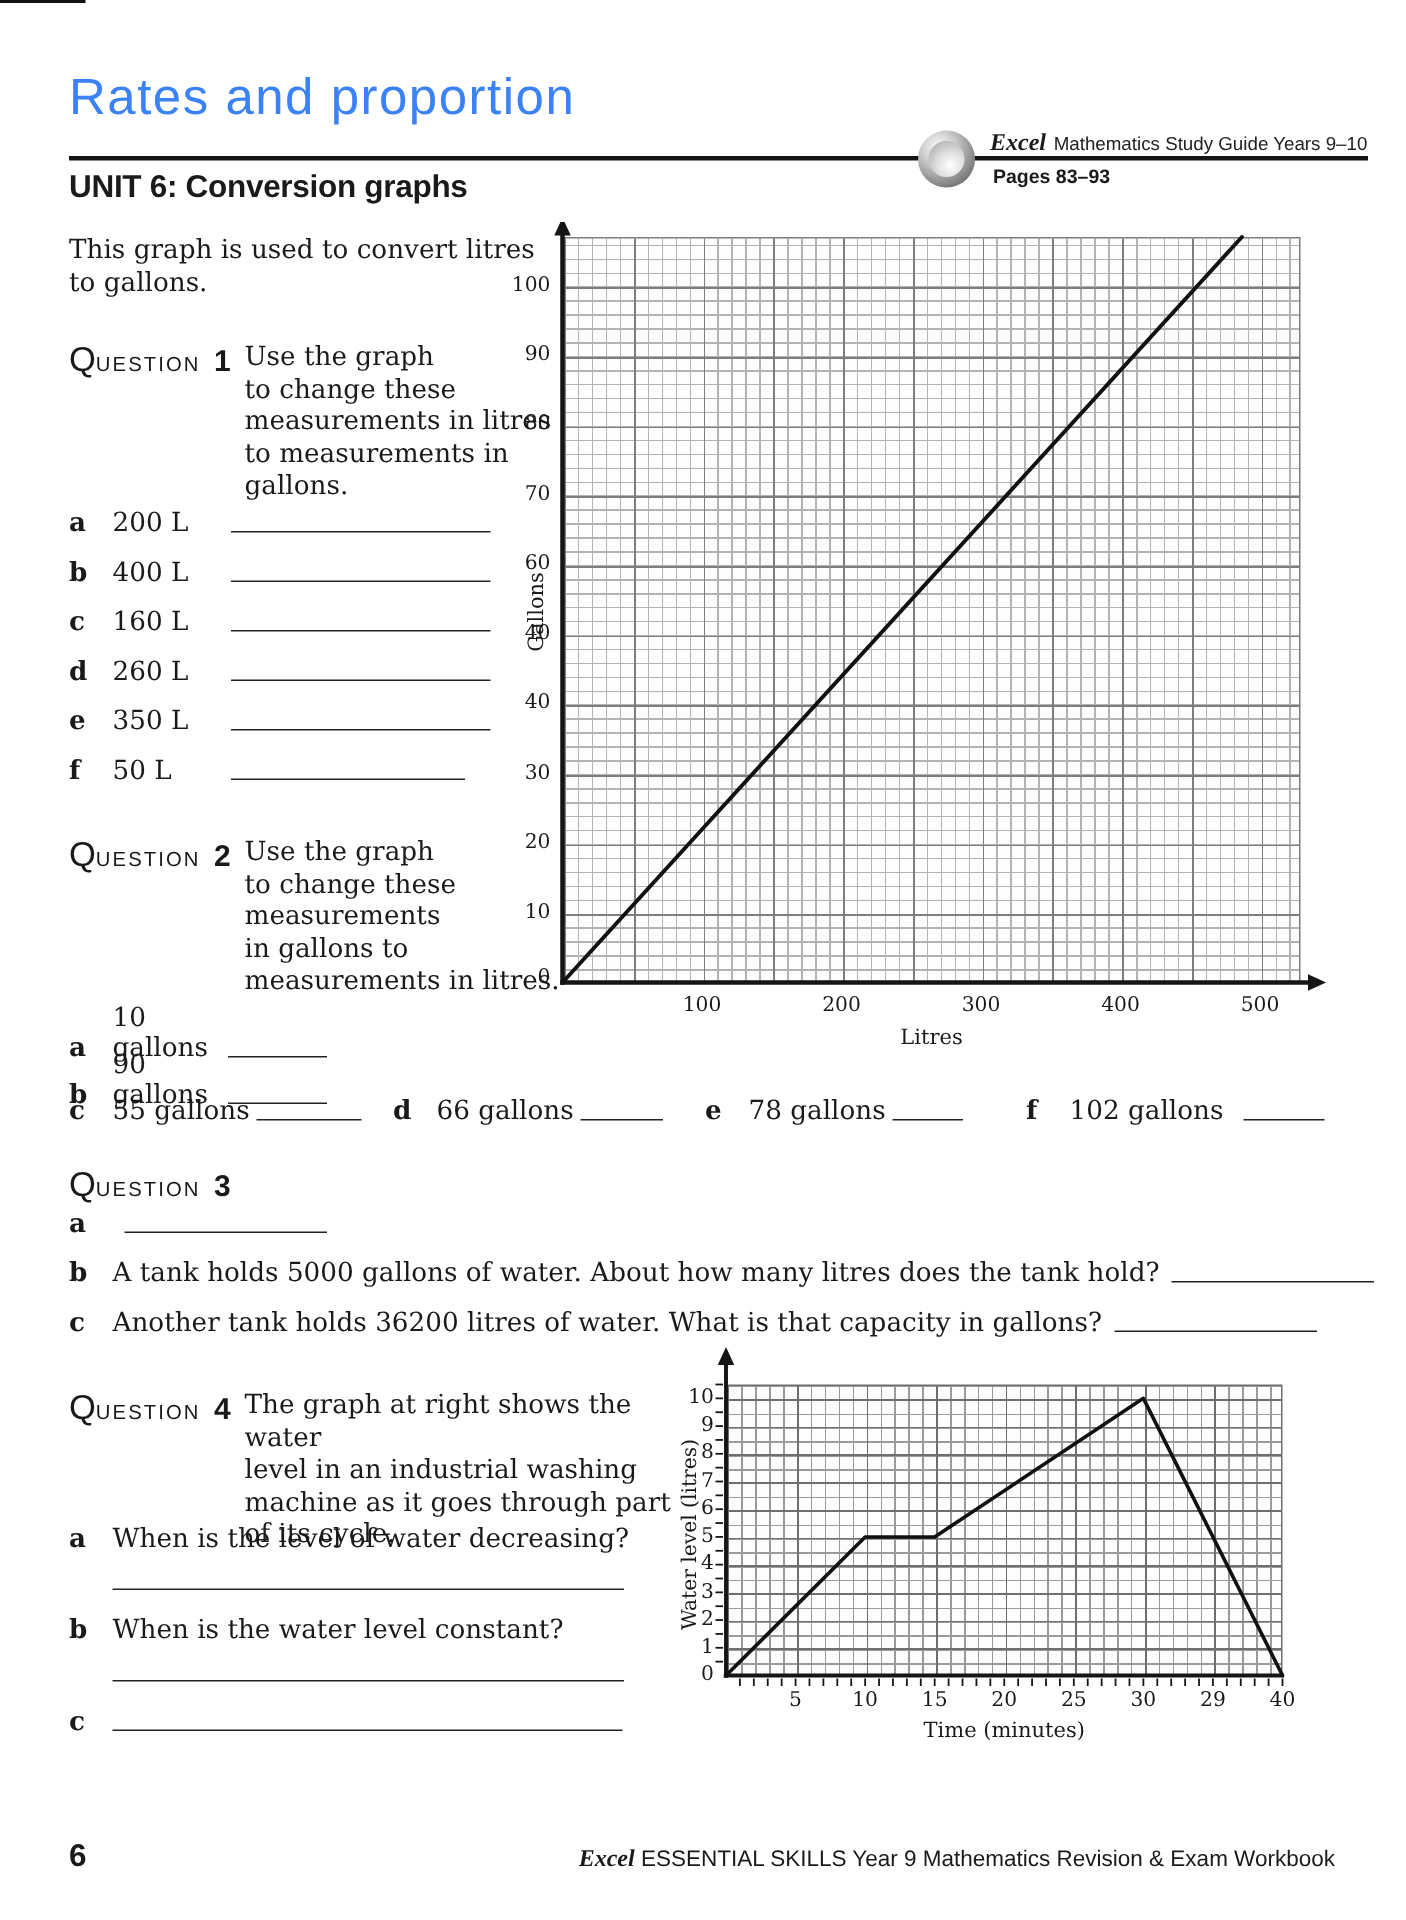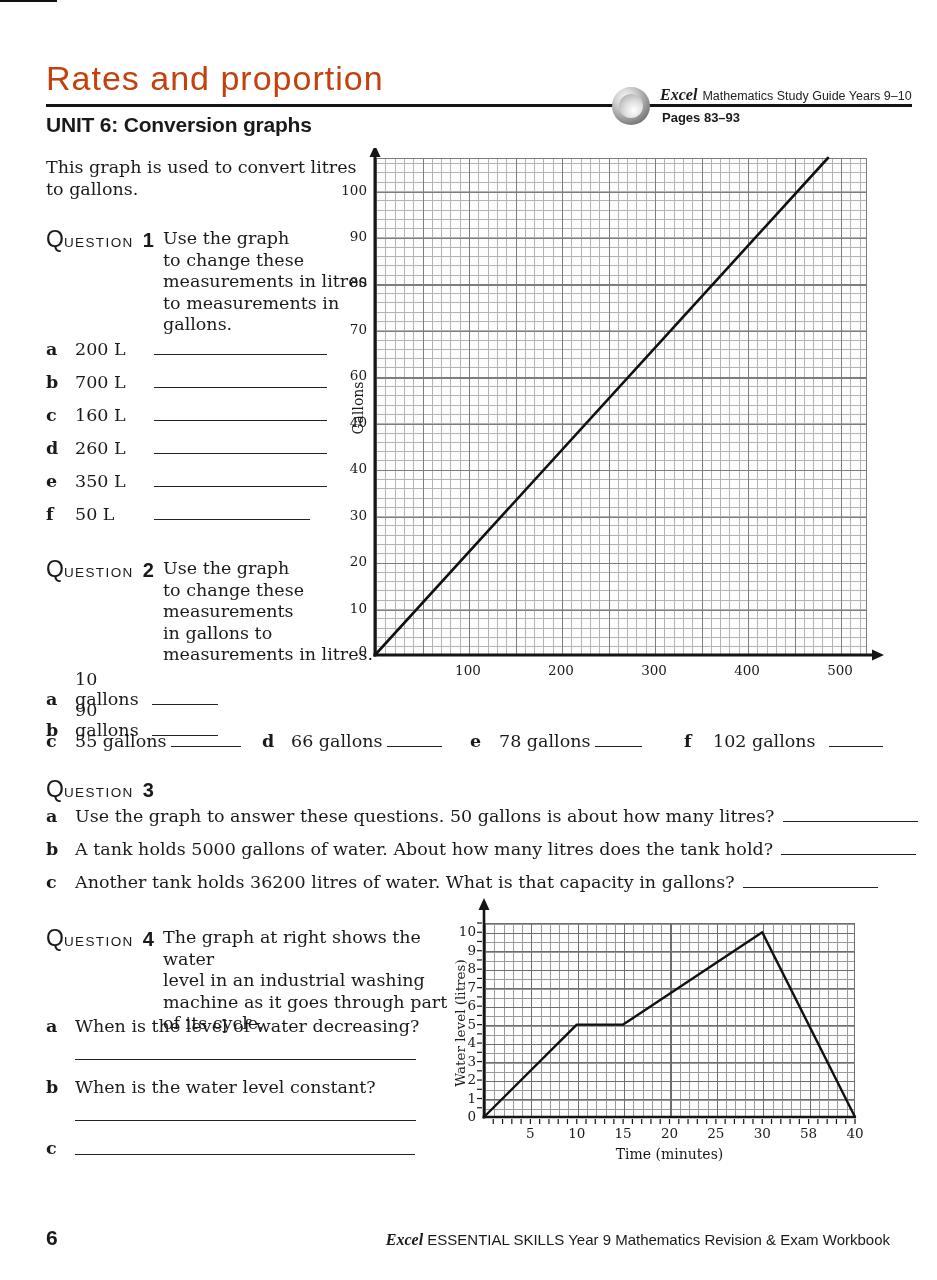--- a/index.html
+++ b/index.html
@@ -1,22 +1,22 @@
 <!DOCTYPE html>
 <html><head>
 <meta charset="utf-8">
 <style>
   html,body{margin:0;padding:0;background:#ffffff;}
   .page{position:relative;width:937px;height:1280px;background:#fff;overflow:hidden;
         font-family:"DejaVu Serif","Liberation Serif",serif;color:#1a1a1a;}
 
   
   .scan-artifact{position:absolute;left:0;top:0;width:57px;height:2px;background:#111;}
-  .main-title{position:absolute;left:46px;top:59px;font-family:"Liberation Sans",sans-serif;
-              font-weight:400;font-size:34px;letter-spacing:1px;color:#c2410c;}
+  .main-title{position:absolute;left:46px;top:46px;font-family:"Liberation Sans",sans-serif;
+              font-weight:400;font-size:34px;letter-spacing:1px;color:#3b82f6;}
   .title-rule{position:absolute;left:46px;top:104px;width:866px;height:3px;background:#141414;}
   .sphere{position:absolute;left:612px;top:87px;width:38px;height:38px;border-radius:50%;
           background:radial-gradient(circle at 36% 30%, #fafafa 0%, #d8d8d8 25%, #9a9a9a 58%, #4c4c4c 100%);}
   .sphere-inner{position:absolute;left:7px;top:7px;width:24px;height:24px;border-radius:50%;
           background:radial-gradient(circle at 62% 68%, #ffffff 0%, #e0e0e0 40%, #9f9f9f 100%);}
   .brand-line1{position:absolute;left:660px;top:85px;white-space:nowrap;}
   .brand-name{font-family:"Liberation Serif",serif;font-weight:bold;font-style:italic;font-size:16px;}
   .brand-series{font-family:"Liberation Sans",sans-serif;font-size:12.5px;color:#222;}
   .brand-pages{position:absolute;left:662px;top:110px;font-family:"Liberation Sans",sans-serif;
                font-weight:bold;font-size:13px;}
@@ -111,21 +111,21 @@
 to measurements in
 gallons.</div>
 
   <div class="item q1w" style="top:339px;">
     <span class="ltr">a</span>
     <span class="val">200 L</span>
     <span class="ans-line fill"></span>
   </div>
   <div class="item q1w" style="top:372px;">
     <span class="ltr">b</span>
-    <span class="val">700 L</span>
+    <span class="val">400 L</span>
     <span class="ans-line fill"></span>
   </div>
   <div class="item q1w" style="top:405px;">
     <span class="ltr">c</span>
     <span class="val">160 L</span>
     <span class="ans-line fill"></span>
   </div>
   <div class="item q1w" style="top:438px;">
     <span class="ltr">d</span>
     <span class="val">260 L</span>
@@ -138,20 +138,21 @@
   </div>
   <div class="item q1w" style="top:504px;width:264px;">
     <span class="ltr">f</span>
     <span class="val">50 L</span>
     <span class="ans-line fill"></span>
   </div>
 
   <div class="chart" id="graph1" style="left:340px;top:148px;width:545px;height:560px;">
     <div class="plot" id="g1plot"></div>
     <div class="axis-title rot" style="left:-14px;top:252px;width:64px;">Gallons</div>
+    <div class="axis-title xlab" style="left:35px;top:536px;width:492px;">Litres</div>
   <svg class="chart-svg" width="545" height="560">
         <line x1="35" y1="508.5" x2="35" y2="6" stroke="#151515" stroke-width="3"></line>
         <polygon points="35,-3 29.5,9 40.5,9" fill="#151515"></polygon>
         <line x1="33.5" y1="507" x2="534" y2="507" stroke="#151515" stroke-width="3"></line>
         <polygon points="544,507 532,501.5 532,512.5" fill="#151515"></polygon>
         <polyline points="35,507 487.937618147448,10" fill="none" stroke="#111" stroke-width="2.6" stroke-linejoin="round" stroke-linecap="round"></polyline>
       </svg>
       <div class="tick-label ylab" style="left: -7px; width: 34px; top: 451.551px;">10</div>
       <div class="tick-label ylab" style="left: -7px; width: 34px; top: 405.103px;">20</div>
       <div class="tick-label ylab" style="left: -7px; width: 34px; top: 358.654px;">30</div>
@@ -209,21 +210,20 @@
     <span class="ltr">f</span>
     <span class="gv">102 gallons</span>
     <span class="ans-line w54"></span>
   </div>
 
   <div class="qhead" style="top:776px;">
     <span class="qcap">Q</span><span class="qrest">UESTION</span><span class="qnum">3</span>
   </div>
   <div class="q3row" style="top:806px;">
     <span class="ltr">a</span>
-    <span>Use the graph to answer these questions. 50 gallons is about how many litres?</span>
     <span class="ans-line w135"></span>
   </div>
   <div class="q3row" style="top:839px;">
     <span class="ltr">b</span>
     <span>A tank holds 5000 gallons of water. About how many litres does the tank hold?</span>
     <span class="ans-line w135"></span>
   </div>
   <div class="q3row" style="top:872px;">
     <span class="ltr">c</span>
     <span>Another tank holds 36200 litres of water. What is that capacity in gallons?</span>
@@ -338,21 +338,21 @@
       <div class="tick-label ylab" style="left: 2px; width: 34px; top: 80.6667px;">7</div>
       <div class="tick-label ylab" style="left: 2px; width: 34px; top: 62.1905px;">8</div>
       <div class="tick-label ylab" style="left: 2px; width: 34px; top: 43.7143px;">9</div>
       <div class="tick-label ylab" style="left: 2px; width: 34px; top: 25.2381px;">10</div>
       <div class="tick-label xlab" style="left: 70.375px; width: 40px; top: 227px;">5</div>
       <div class="tick-label xlab" style="left: 116.75px; width: 40px; top: 227px;">10</div>
       <div class="tick-label xlab" style="left: 163.125px; width: 40px; top: 227px;">15</div>
       <div class="tick-label xlab" style="left: 209.5px; width: 40px; top: 227px;">20</div>
       <div class="tick-label xlab" style="left: 255.875px; width: 40px; top: 227px;">25</div>
       <div class="tick-label xlab" style="left: 302.25px; width: 40px; top: 227px;">30</div>
-      <div class="tick-label xlab" style="left: 348.625px; width: 40px; top: 227px;">58</div>
+      <div class="tick-label xlab" style="left: 348.625px; width: 40px; top: 227px;">29</div>
       <div class="tick-label xlab" style="left: 395px; width: 40px; top: 227px;">40</div>
     </div>
 
   <div class="page-num">6</div>
   <div class="footer-right">
     <span class="footer-brand">Excel</span><span> ESSENTIAL SKILLS Year 9 Mathematics Revision &amp; Exam Workbook</span>
   </div>
 
 </div>
 

